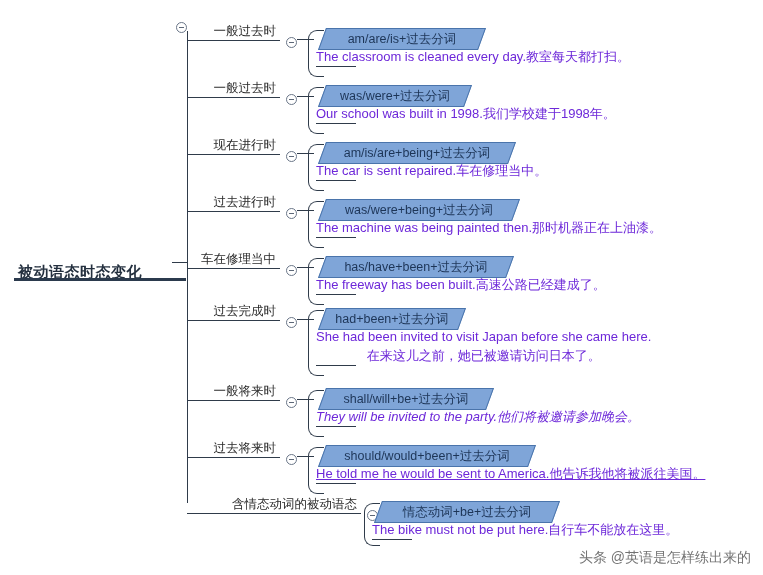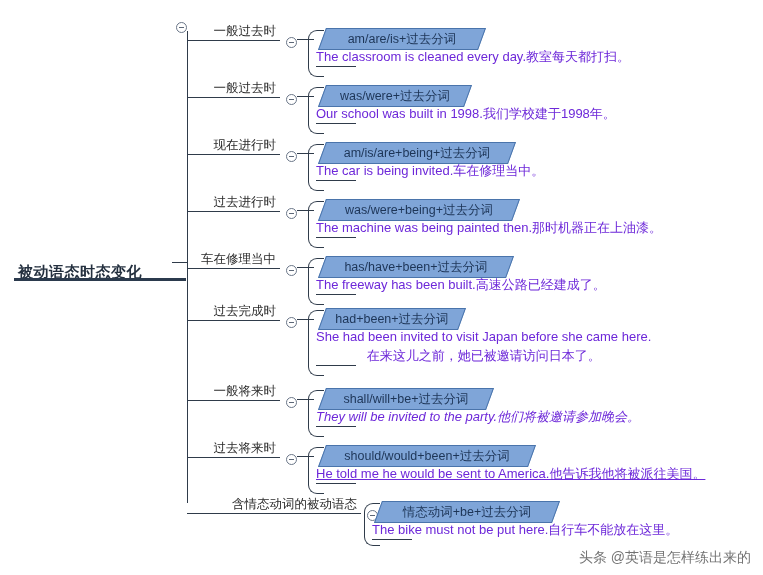--- a/index.html
+++ b/index.html
@@ -206,21 +206,21 @@
       </div>
       <div class="branch" style="left: 0px; top: 0px; width: 763px; height: 0px;">
         <div class="branch-label" style="right: 487px; top: 137px;">现在进行时</div>
         <div class="branch-underline" style="left: 187px; top: 154px; width: 93px;"></div>
         <div style="position: absolute; left: 286px; top: 148px;"><span class="toggle"></span></div>
         <div class="branch-line" style="left: 297px; top: 153px; width: 17px;"></div>
         <div class="child-group" style="left: 308px; top: 144px; width: 16px; height: 47px;"></div>
         <div class="formula" style="left: 322px; top: 142px; width: 190px;">
           <span class="formula-text">am/is/are+being+过去分词</span>
         </div>
-        <div class="example" style="left: 316px; top: 161px;"><span>The car is being invited.车在修理当中。</span></div>
+        <div class="example" style="left: 316px; top: 161px;"><span>The car is sent repaired.车在修理当中。</span></div>
         <div class="example-underline" style="left: 316px; top: 180px; width: 40px;"></div>
       </div>
       <div class="branch" style="left: 0px; top: 0px; width: 763px; height: 0px;">
         <div class="branch-label" style="right: 487px; top: 194px;">过去进行时</div>
         <div class="branch-underline" style="left: 187px; top: 211px; width: 93px;"></div>
         <div style="position: absolute; left: 286px; top: 205px;"><span class="toggle"></span></div>
         <div class="branch-line" style="left: 297px; top: 210px; width: 17px;"></div>
         <div class="child-group" style="left: 308px; top: 201px; width: 16px; height: 47px;"></div>
         <div class="formula" style="left: 322px; top: 199px; width: 194px;">
           <span class="formula-text">was/were+being+过去分词</span>

